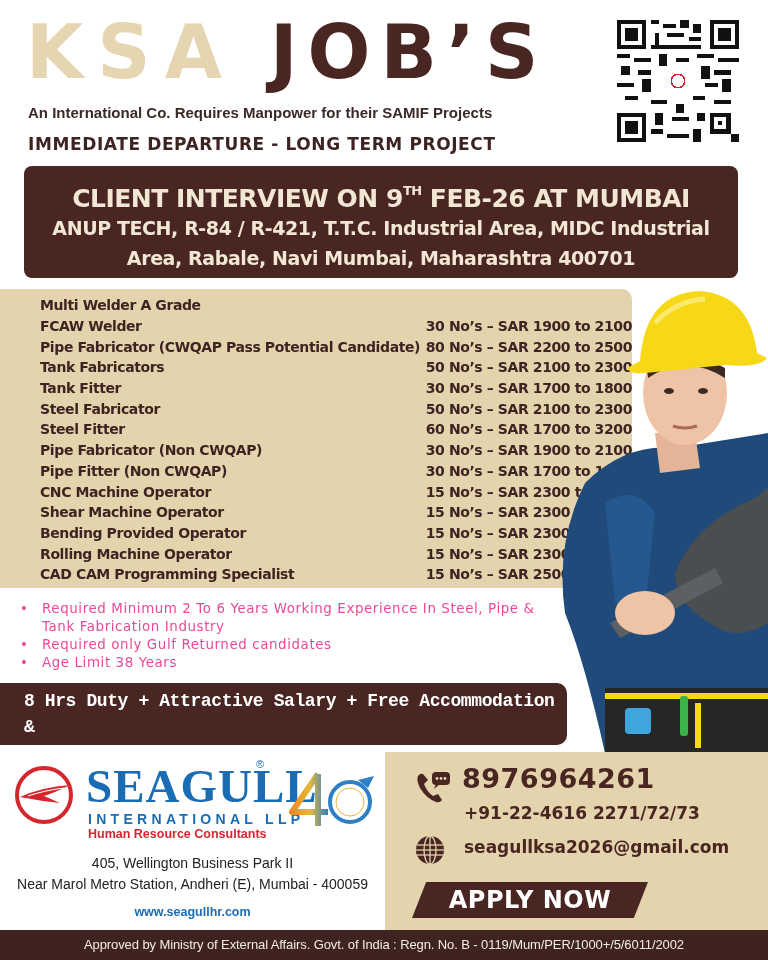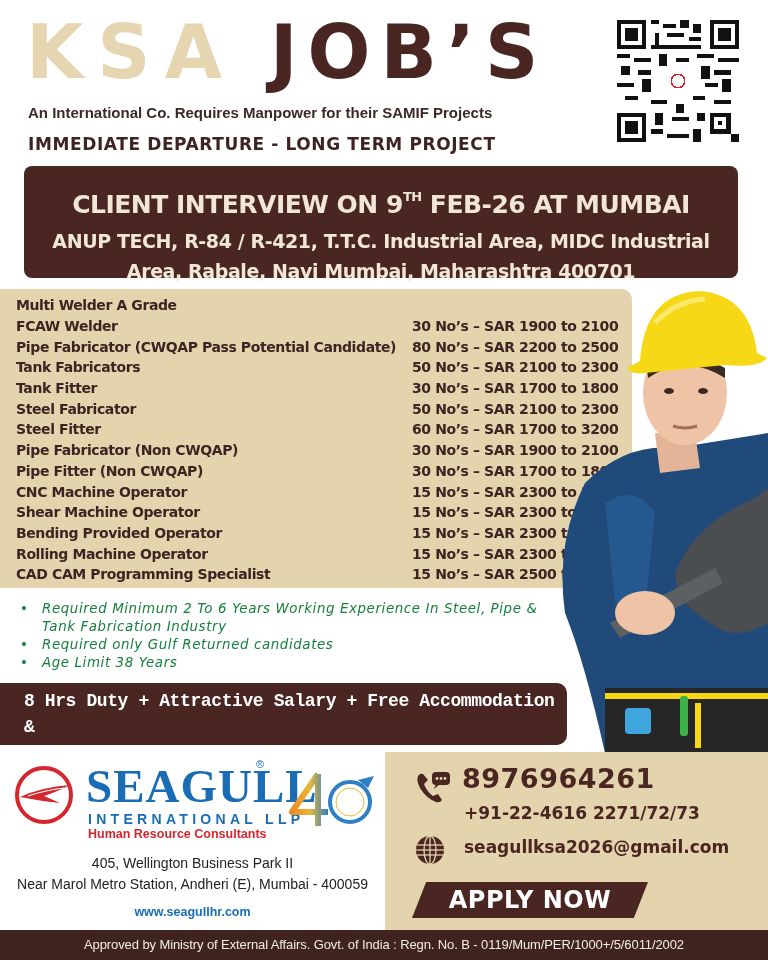--- a/index.html
+++ b/index.html
@@ -10,35 +10,35 @@
   .title-ksa { left:26px; top:4px; font-family:"DejaVu Sans", sans-serif; font-weight:bold; font-size:74px; letter-spacing:14px; color:#e6d5b1; line-height:96px; }
   .title-jobs { left:270px; top:4px; font-family:"DejaVu Sans", sans-serif; font-weight:bold; font-size:74px; letter-spacing:10px; color:#4a2623; line-height:96px; }
   .subtitle { left:28px; top:104px; font-size:15px; font-weight:bold; color:#3a2a28; }
   .departure { left:28px; top:134px; font-family:"DejaVu Sans", sans-serif; font-size:17px; font-weight:bold; color:#3d2422; letter-spacing:0.6px; }
 
   .qr { left:617px; top:20px; width:122px; height:122px; background:#fff; }
   .qr svg { width:122px; height:122px; }
 
   
   .interview { left:24px; top:166px; width:714px; height:112px; background:#4a2623; border-radius:8px; color:#f1e7d4; text-align:center; padding-top:10px; }
-  .interview .line1 { font-family:"DejaVu Sans", sans-serif; font-weight:bold; font-size:25px; letter-spacing:-0.5px; line-height:42px; }
+  .interview .line1 { font-family:"DejaVu Sans", sans-serif; font-weight:bold; font-size:25px; letter-spacing:-0.5px; line-height:29px; }
   .interview .line1 sup { font-size:13px; vertical-align:12px; }
   .interview .line2 { font-family:"DejaVu Sans", sans-serif; font-weight:bold; font-size:19px; letter-spacing:-0.4px; line-height:30px; }
 
   
-  .jobs { left:0; top:289px; width:632px; height:299px; background:#e4d4ad; border-radius:0 10px 10px 0; padding:6px 0 0 16px; }
+  .jobs { left:0; top:289px; width:632px; height:299px; background:#e4d4ad; border-radius:0 10px 10px 0; padding:6px 0 0 40px; }
   .job-row { display:flex; height:20.7px; align-items:center; font-family:"DejaVu Sans", sans-serif; font-weight:bold; font-size:14px; color:#3d2422; letter-spacing:-0.4px; }
   .job-title { width:396px; white-space:nowrap; }
   .job-detail { white-space:nowrap; }
 
   
   .worker { left:545px; top:283px; width:223px; height:470px; }
 
   
-  .reqs { left:20px; top:600px; width:540px; font-family:"DejaVu Sans", sans-serif; font-size:13.4px; color:#15803d; letter-spacing:0.6px;font-style:italic; }
+  .reqs { left:20px; top:600px; width:540px; font-family:"DejaVu Sans", sans-serif; font-size:13.4px; color:#ec4899; letter-spacing:0.6px; }
   .reqs li { list-style:none; position:relative; padding-left:22px; line-height:18px; }
   .reqs li::before { content:"•"; position:absolute; left:0; top:0; }
 
   
   .benefits { left:0; top:683px; width:567px; height:62px; background:#4a2623; border-radius:0 10px 10px 0; color:#ffffff; font-family:Liberation Mono, monospace; font-weight:bold; font-size:18px; letter-spacing:-0.4px; line-height:26px; padding:5px 0 0 24px; }
 
   
   .logo-circle { left:14px; top:765px; width:60px; height:60px; }
   .seagull { left:86px; top:760px; font-family:"Liberation Serif", serif; font-weight:bold; font-size:47px; color:#1a6db5; letter-spacing:1px; line-height:52px; }
   .reg { left:256px; top:758px; font-size:11px; color:#1a6db5; }

